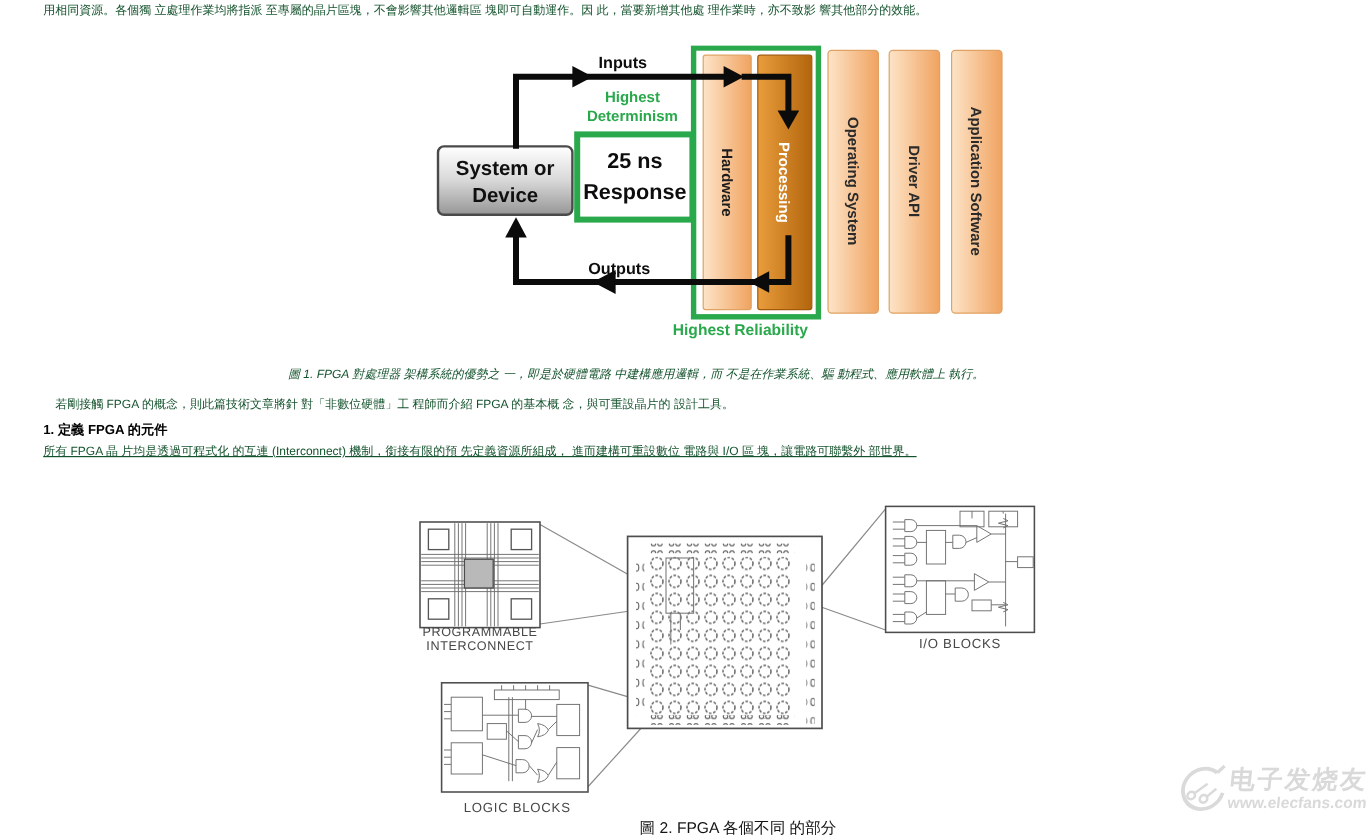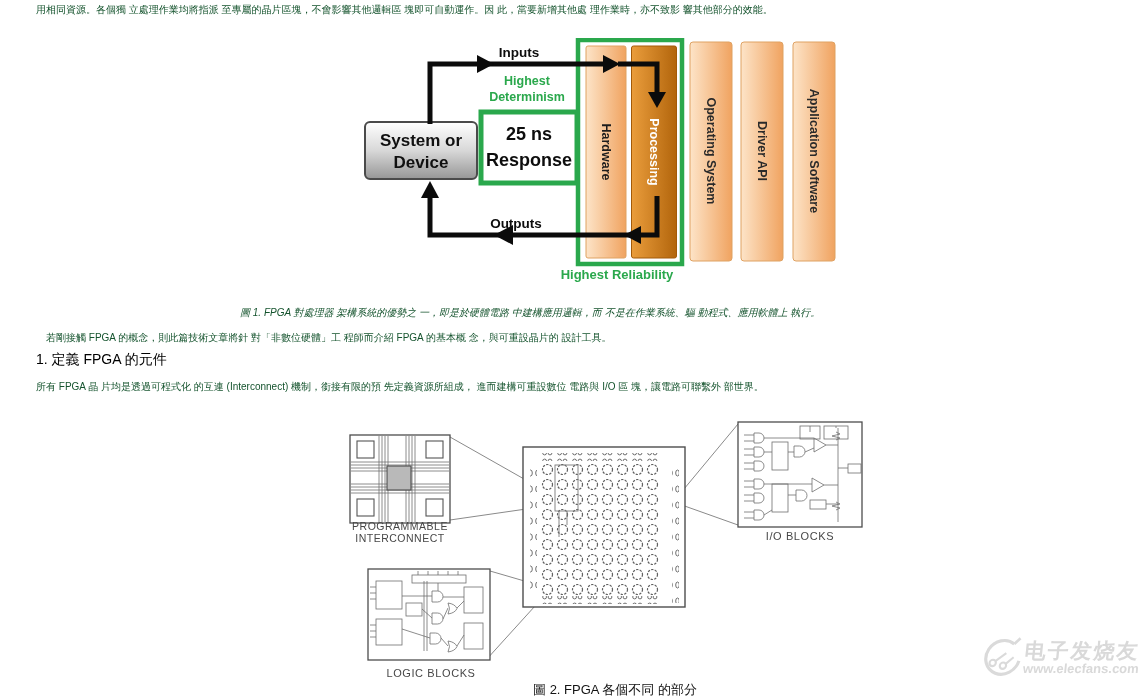--- a/index.html
+++ b/index.html
@@ -4,22 +4,22 @@
 <style>
   html,body{margin:0;padding:0;}
   body{
     width:1140px;height:697px;overflow:hidden;position:relative;
     background:#ffffff;font-family:"Liberation Sans",sans-serif;color:#111;
   }
   .para{position:absolute;font-size:10px;line-height:17px;white-space:nowrap;color:#14532d;}
   #p1{left:36px;top:1px;}
   #cap1{left:240px;top:304px;font-style:italic;}
   #p2{left:36px;top:329px;margin-left:10px;}
-  #h1{left:36px;top:351px;font-size:14px;font-weight:normal;color:#000;}
-  #p3{left:36px;top:378px;}
+  #h1{left:36px;top:351px;font-size:11px;font-weight:bold;color:#000;}
+  #p3{left:36px;top:368px;text-decoration:underline;}
   #fig1{position:absolute;left:360px;top:38px;width:480px;height:245px;}
   #fig2{position:absolute;left:345px;top:417px;width:540px;height:272px;}
   #cap2{position:absolute;left:345px;top:681px;width:540px;text-align:center;font-size:13px;color:#141414;}
   #watermark{
     position:absolute;left:982px;top:618px;width:158px;height:79px;
     display:flex;align-items:center;color:#d9d9d9;transform:skewX(-6deg);
   }
   #watermark .wtxt{display:flex;flex-direction:column;line-height:1.1;}
   #watermark .brand{font-size:21px;font-weight:bold;letter-spacing:2px;}
   #watermark .url{font-size:13px;font-weight:bold;}

